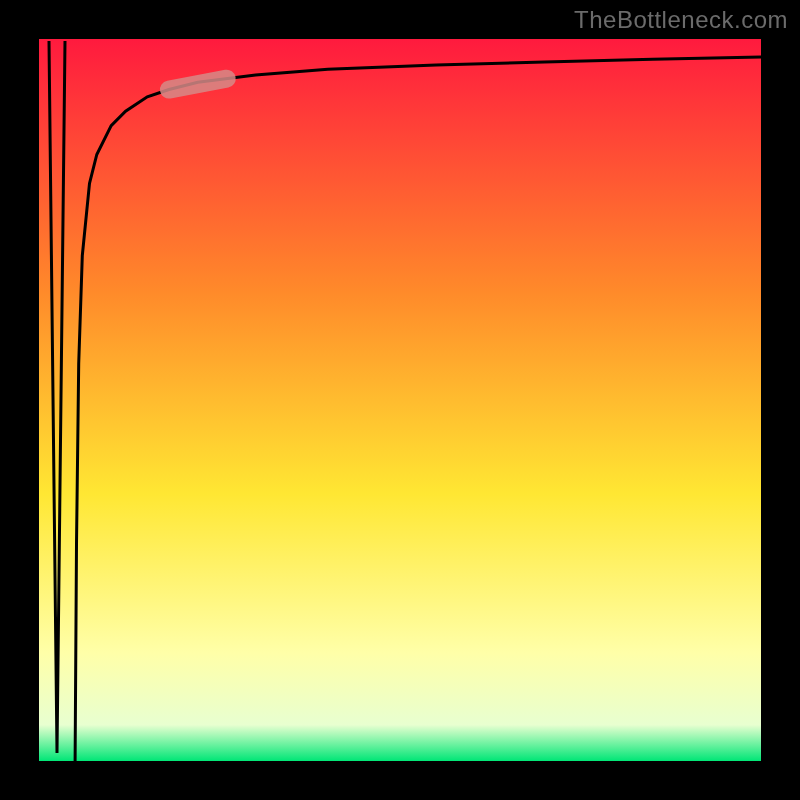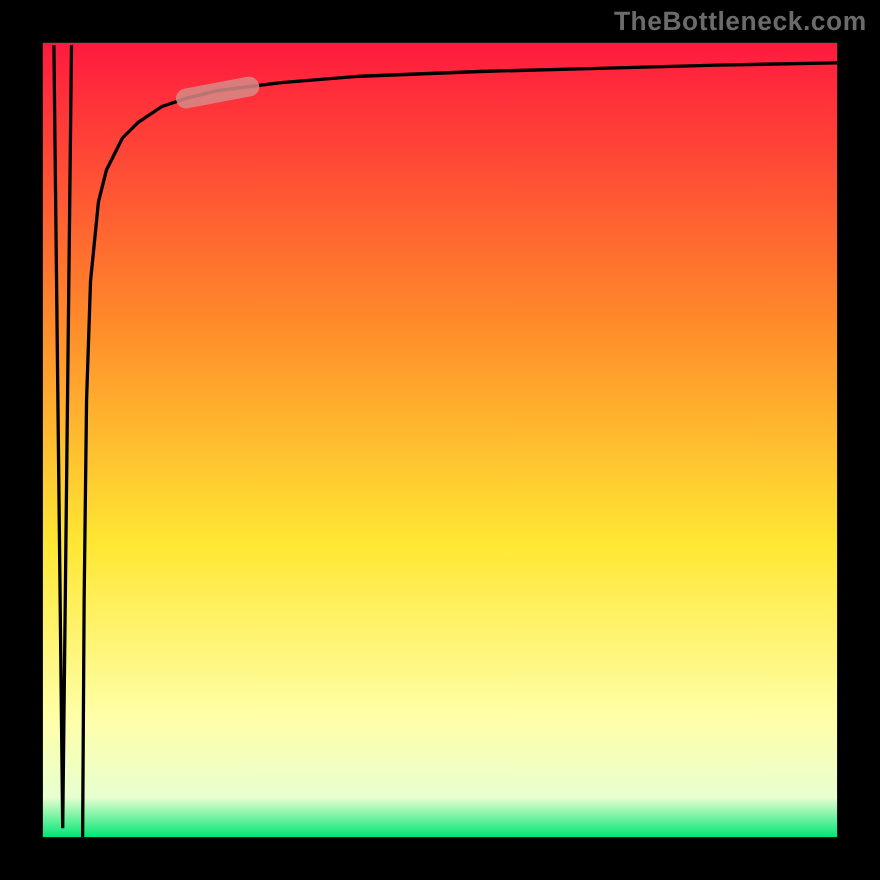--- a/index.html
+++ b/index.html
@@ -1,17 +1,17 @@
 <!DOCTYPE html>
 <html><head>
 <meta charset="utf-8">
 <style>
   html,body{margin:0;padding:0;width:800px;height:800px;background:#fff;overflow:hidden;font-family:Arial,Helvetica,sans-serif}
   .stage{position:relative;width:800px;height:800px}
-  .attribution{position:absolute;top:6px;right:12px;color:#6b6b6b;font-size:24px;font-weight:700;letter-spacing:0.5px}
+  .attribution{position:absolute;top:6px;right:12px;color:#6b6b6b;font-size:24px;font-weight:400;letter-spacing:0.5px}
   svg{position:absolute;left:0;top:0}
 </style>
 </head>
 <body>
 
 <div class="stage">
   <svg width="800" height="800" viewBox="0 0 800 800">
     <defs>
       <linearGradient id="bg-grad" x1="0" y1="0" x2="0" y2="1">
         <stop id="g0" offset="0%" stop-color="#ff1a3e"></stop>

